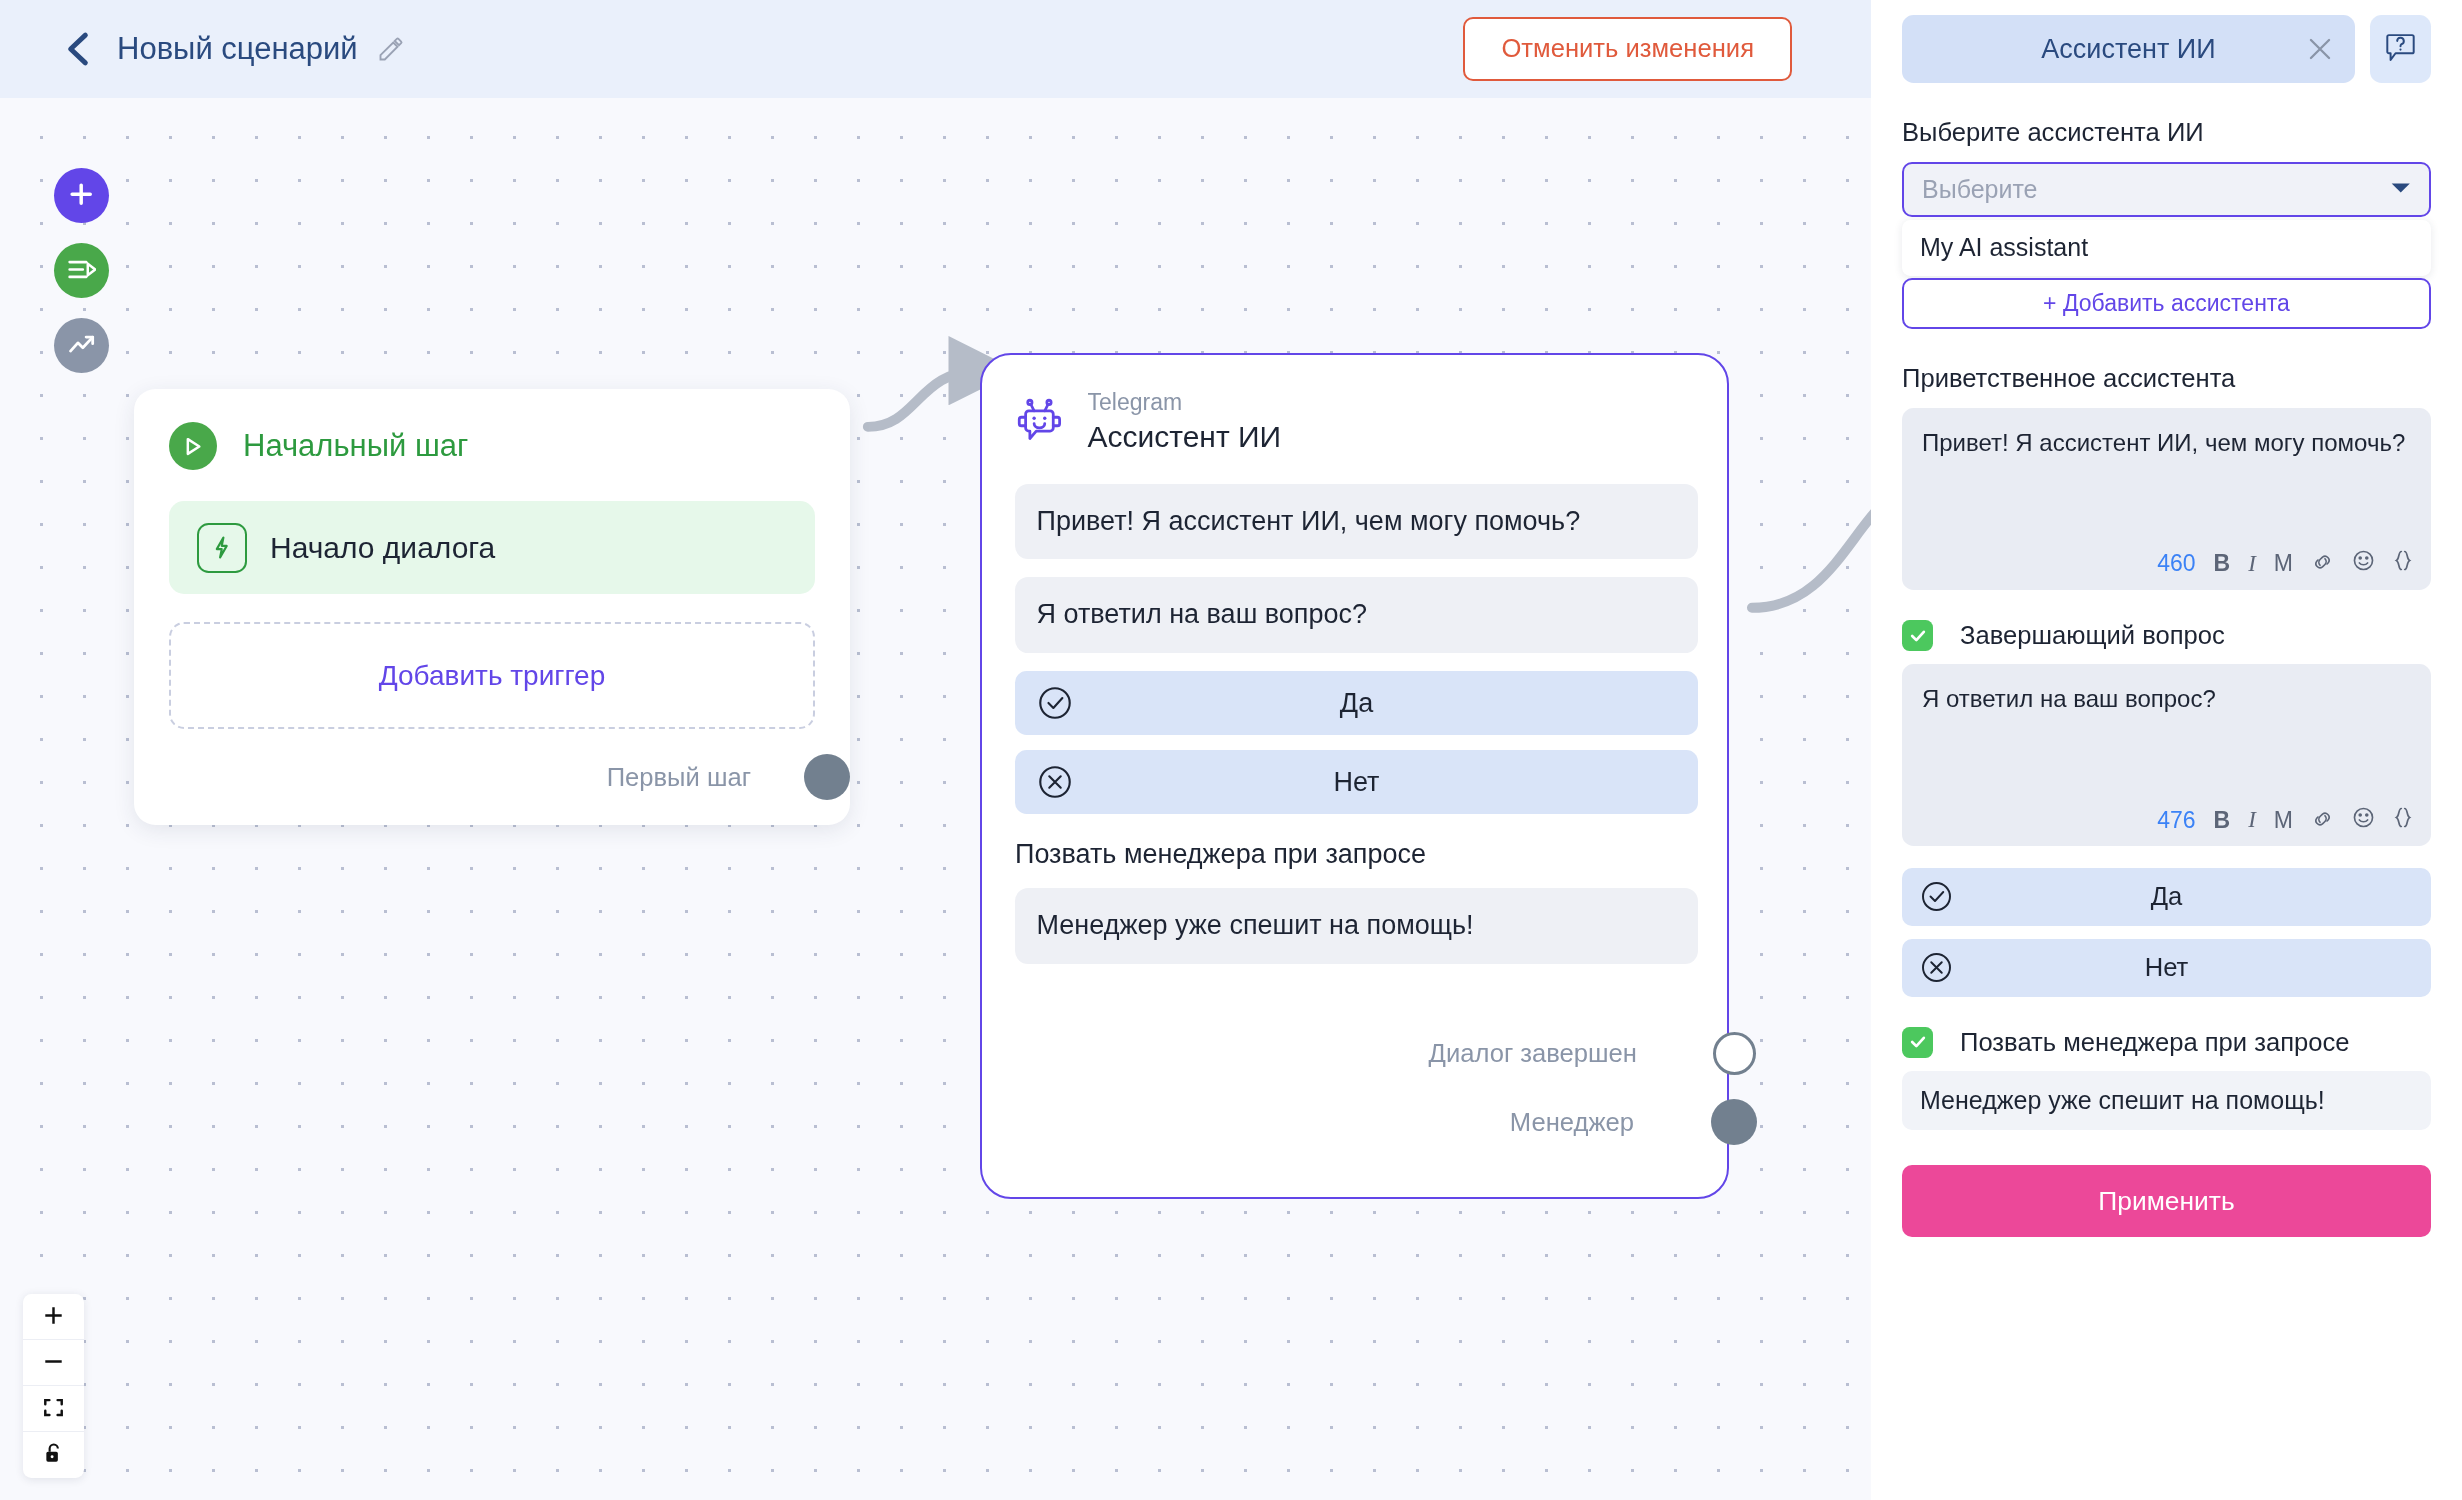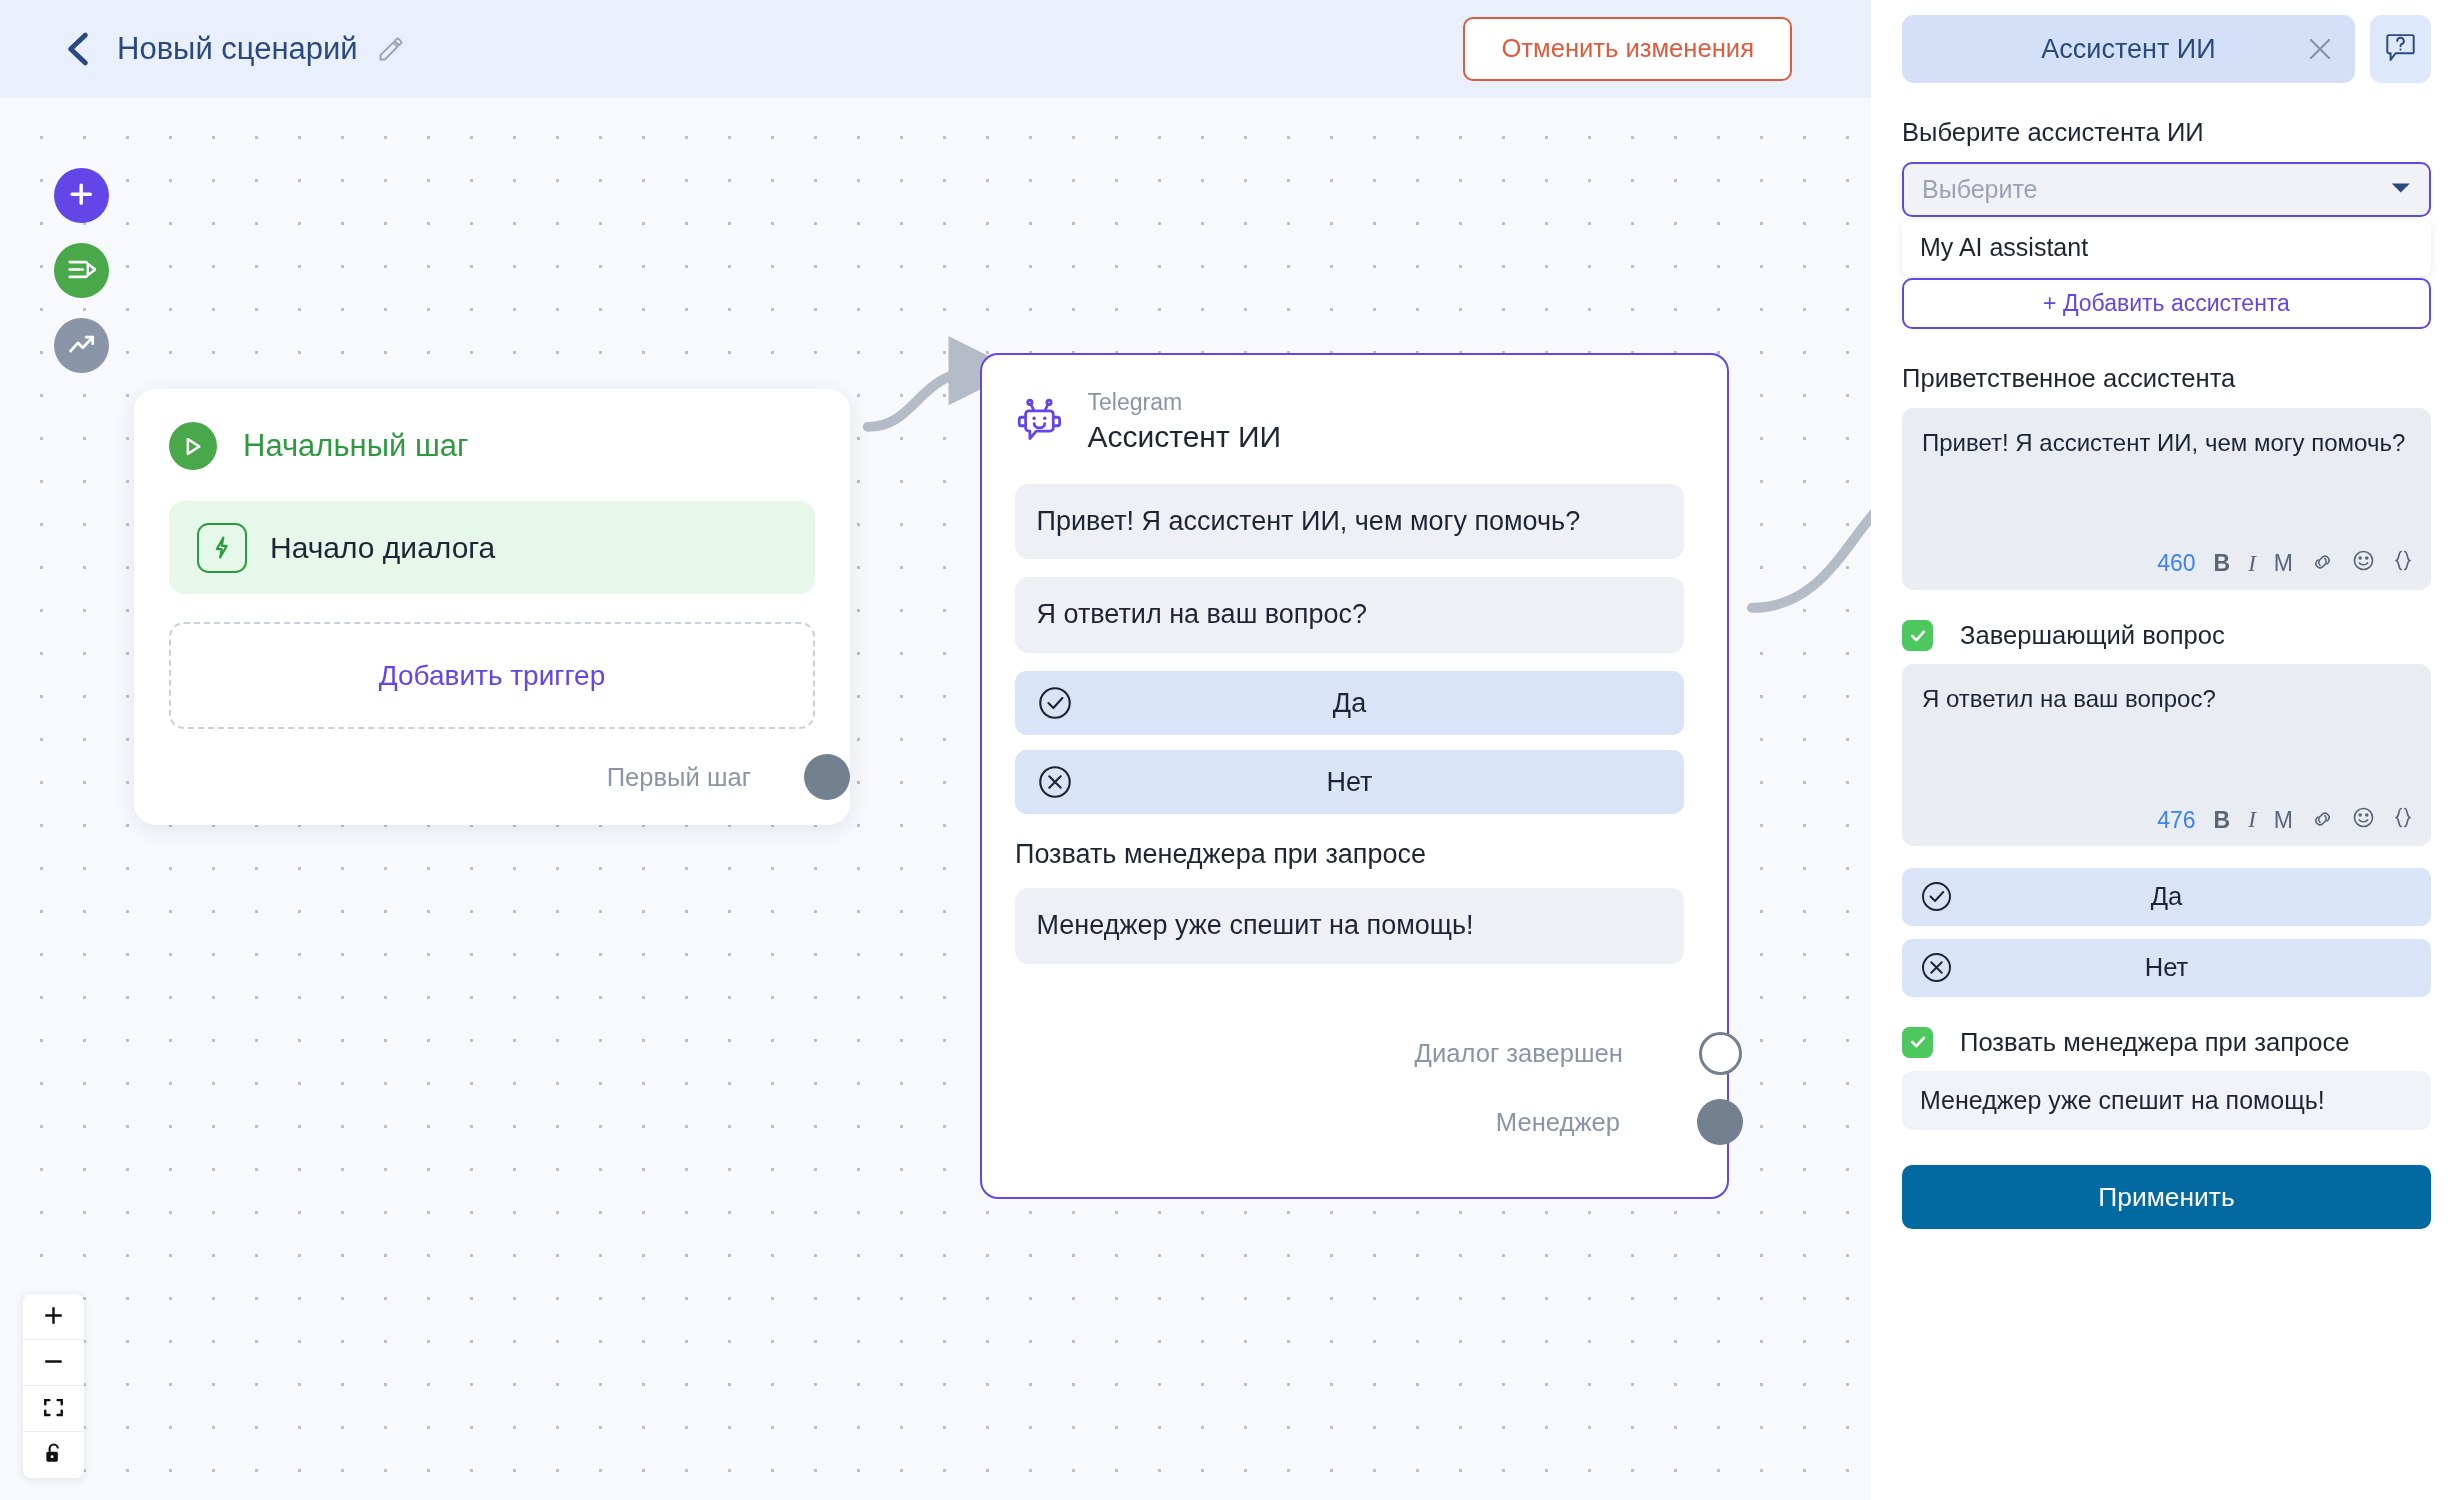--- a/index.html
+++ b/index.html
@@ -120,22 +120,22 @@
   .port-filled {
     width: 46px; height: 46px; border-radius: 50%;
     background: #72808f; flex: 0 0 auto; cursor: pointer;
     position: relative; right: -35px;
   }
 
   
   .card-ai {
     position: absolute; left: 980px; top: 255px;
     width: 749px; height: 421px;
-    background: #ffffff; border: 2.5px solid #6246e8; border-radius: 18px;
-    padding: 33px 43px 31px 33px;
+    background: #ffffff; border: 2.5px solid #6246e8; border-radius: 31px;
+    padding: 33px 29px 31px 33px;
     z-index: 10;
     height: auto;
   }
   .ai-head { display: flex; align-items: center; gap: 21.5px; margin-bottom: 28px; }
   .ai-head .tg-ico { width: 51px; height: 51px; flex:0 0 auto; }
   .ai-head .labels .small { font-size: 23px; color: #8a95a8; line-height: 1.25; }
   .ai-head .labels .big { font-size: 30px; color: #1d2433; line-height: 1.3; }
   .msg-bubble {
     background: #eef0f5; border-radius: 13.2px;
     padding: 20px 21.5px; font-size: 27px; color: #1d2433;
@@ -243,22 +243,22 @@
   }
   .rp-opt .oico { position: absolute; left: 18px; width: 33px; height: 33px; }
   .rp-opt .olbl { flex: 1; text-align: center; font-size: 25.6px; color: #1d2433; }
 
   .mgr-input {
     background: #f1f3f8; border-radius: 10px; height: 59px;
     display: flex; align-items: center; padding: 0 18px;
     font-size: 25px; color: #1d2433;
   }
   .apply-btn {
-    margin-top: 35px; height: 64px; width: 100%;
-    background: #0369a1; border: none; border-radius: 10px;
+    margin-top: 35px; height: 72px; width: 100%;
+    background: #ec4899; border: none; border-radius: 10px;
     color: #ffffff; font-size: 26.4px;
     font-family: "Liberation Sans", sans-serif; cursor: pointer;
   }
 </style>
 </head>
 <body>
 
 <div class="topbar">
   <div class="back-btn">
     <span>

